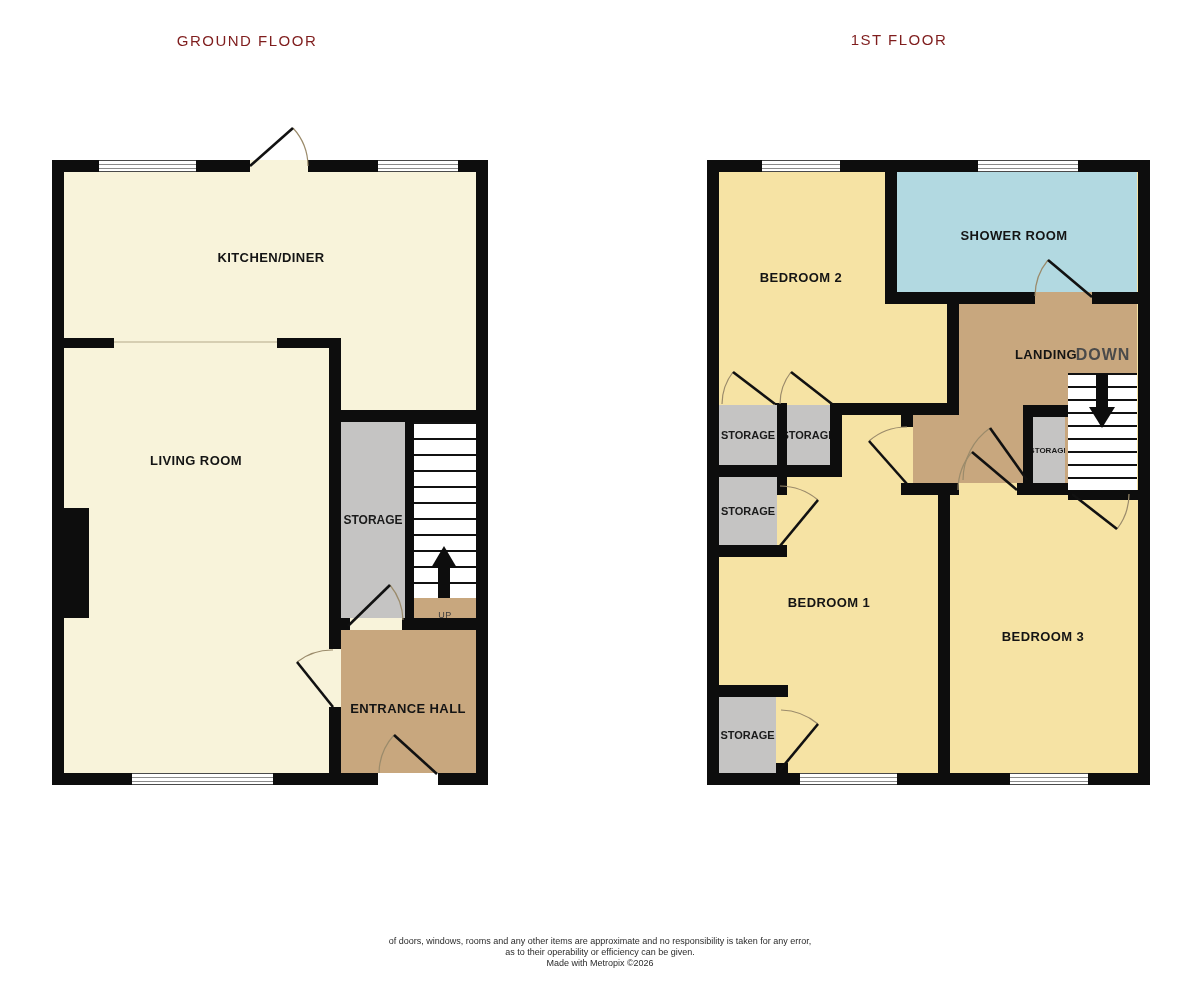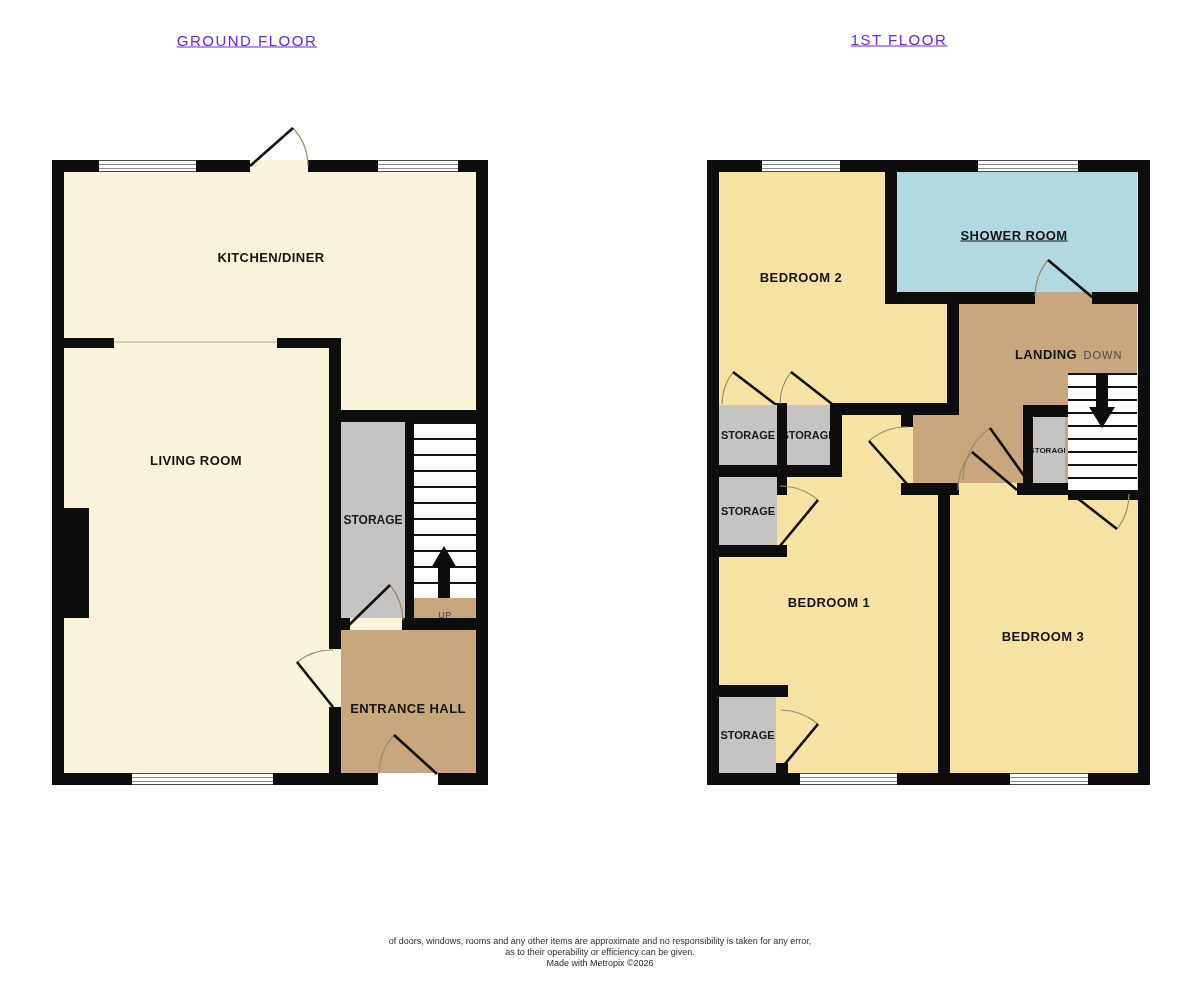--- a/index.html
+++ b/index.html
@@ -1,26 +1,26 @@
 <!DOCTYPE html>
 <html><head>
 <meta charset="utf-8">
 <style>
   html,body{margin:0;padding:0;background:#fff;}
   #canvas{position:relative;width:1200px;height:1000px;background:#fff;overflow:hidden;
           font-family:"Liberation Sans",sans-serif;}
   .wall{position:absolute;background:#0d0d0d;}
-  .floor-title{position:absolute;transform:translate(-50%,-50%);color:#6d28d9;
-               font-size:15px;letter-spacing:1.5px;white-space:nowrap;text-decoration:underline;}
+  .floor-title{position:absolute;transform:translate(-50%,-50%);color:#7f1d1d;
+               font-size:15px;letter-spacing:1.5px;white-space:nowrap;}
   .room-label{position:absolute;transform:translate(-50%,-50%);color:#141414;
               font-weight:bold;font-size:13px;letter-spacing:.4px;white-space:nowrap;}
   .small-label{position:absolute;transform:translate(-50%,-50%);color:#3c3c3c;
                font-size:9px;letter-spacing:.5px;white-space:nowrap;}
   .down-label{position:absolute;transform:translate(-50%,-50%);color:#4a4a4a;
-              font-size:11px;letter-spacing:1px;white-space:nowrap;}
+              font-size:16px;letter-spacing:1px;white-space:nowrap;font-weight:bold;}
   .room{position:absolute;}
   .cream{background:#f8f3da;}
   .yellow{background:#f6e3a4;}
   .tan{background:#c8a77e;}
   .blue{background:#b2d9e1;}
   .gray{background:#c5c4c3;}
   .storage-box{position:absolute;display:flex;align-items:center;justify-content:center;
                overflow:hidden;}
   .storage-box span{font-weight:bold;color:#1a1a1a;white-space:nowrap;}
   .stairs{position:absolute;background:#fff;}
@@ -121,21 +121,21 @@
 
   <div class="stairs treads-13" style="left:1068px;top:373px;width:69px;height:117px;"></div>
   <div class="wall" style="left:1068px;top:490px;width:70px;height:10px;"></div>
 
   <div class="window" style="left:762px;top:160px;width:78px;"></div>
   <div class="window" style="left:978px;top:160px;width:100px;"></div>
   <div class="window" style="left:800px;top:773px;width:97px;"></div>
   <div class="window" style="left:1010px;top:773px;width:78px;"></div>
 
   <div class="room-label" style="left:801px;top:277px;">BEDROOM 2</div>
-  <div class="room-label" style="left:1014px;top:235px;text-decoration:underline;">SHOWER ROOM</div>
+  <div class="room-label" style="left:1014px;top:235px;">SHOWER ROOM</div>
   <div class="room-label" style="left:1046px;top:354px;">LANDING</div>
   <div class="down-label" style="left:1103px;top:355px;">DOWN</div>
   <div class="room-label" style="left:829px;top:602px;">BEDROOM 1</div>
   <div class="room-label" style="left:1043px;top:636px;">BEDROOM 3</div>
 
   <svg class="overlay" width="1200" height="1000">
     <g stroke="#9b8b6b" stroke-width="1.2" fill="none">
       <path d="M293,128 A57,57 0 0 1 308,166"></path>
       <path d="M297,662 A57,57 0 0 1 333,650"></path>
       <path d="M390,585 A58,58 0 0 1 403,620"></path>

